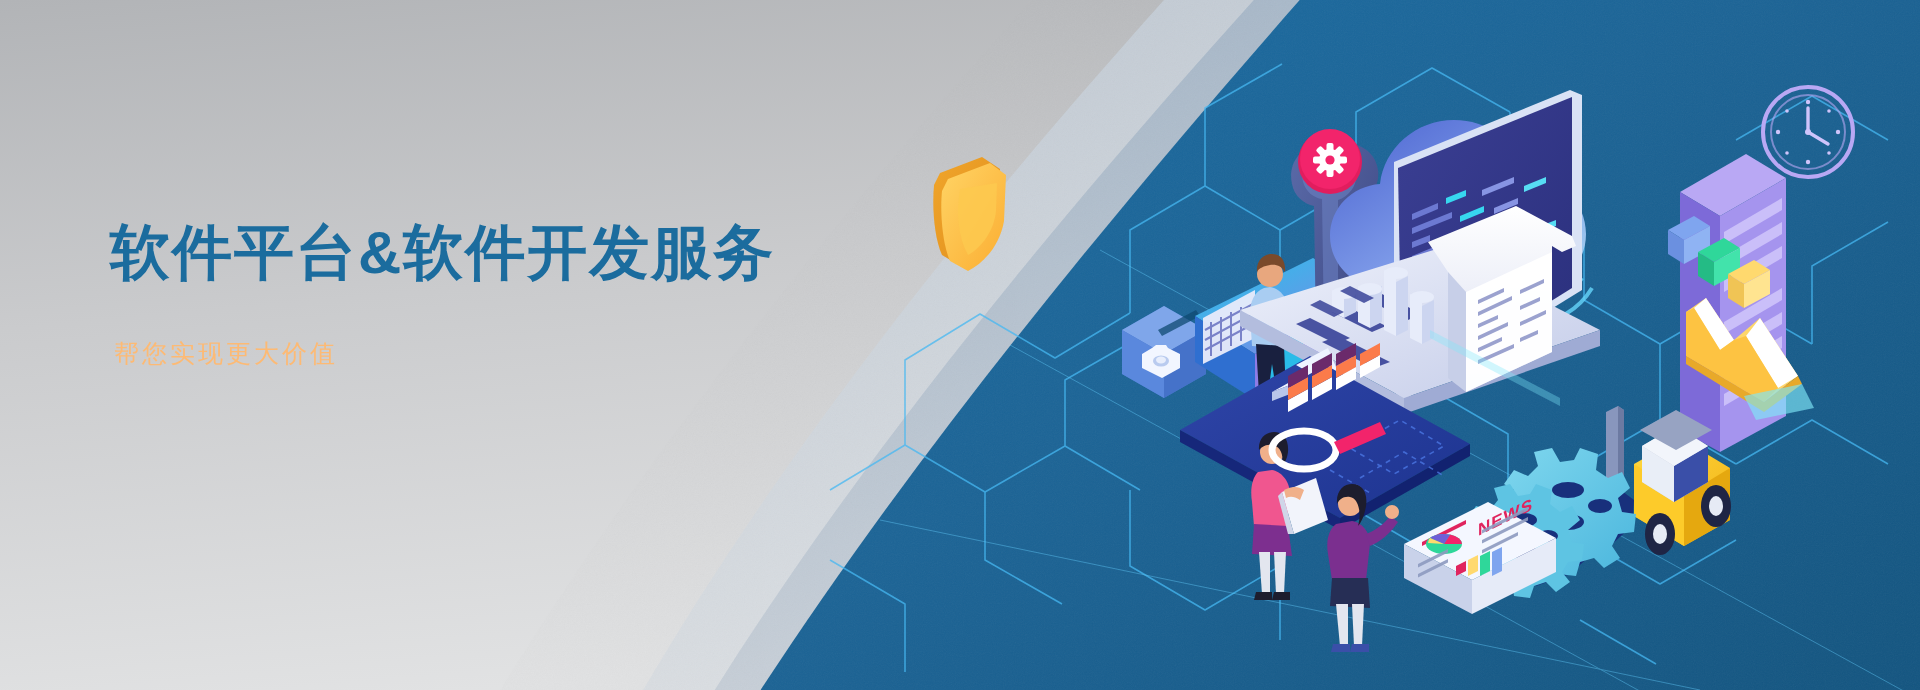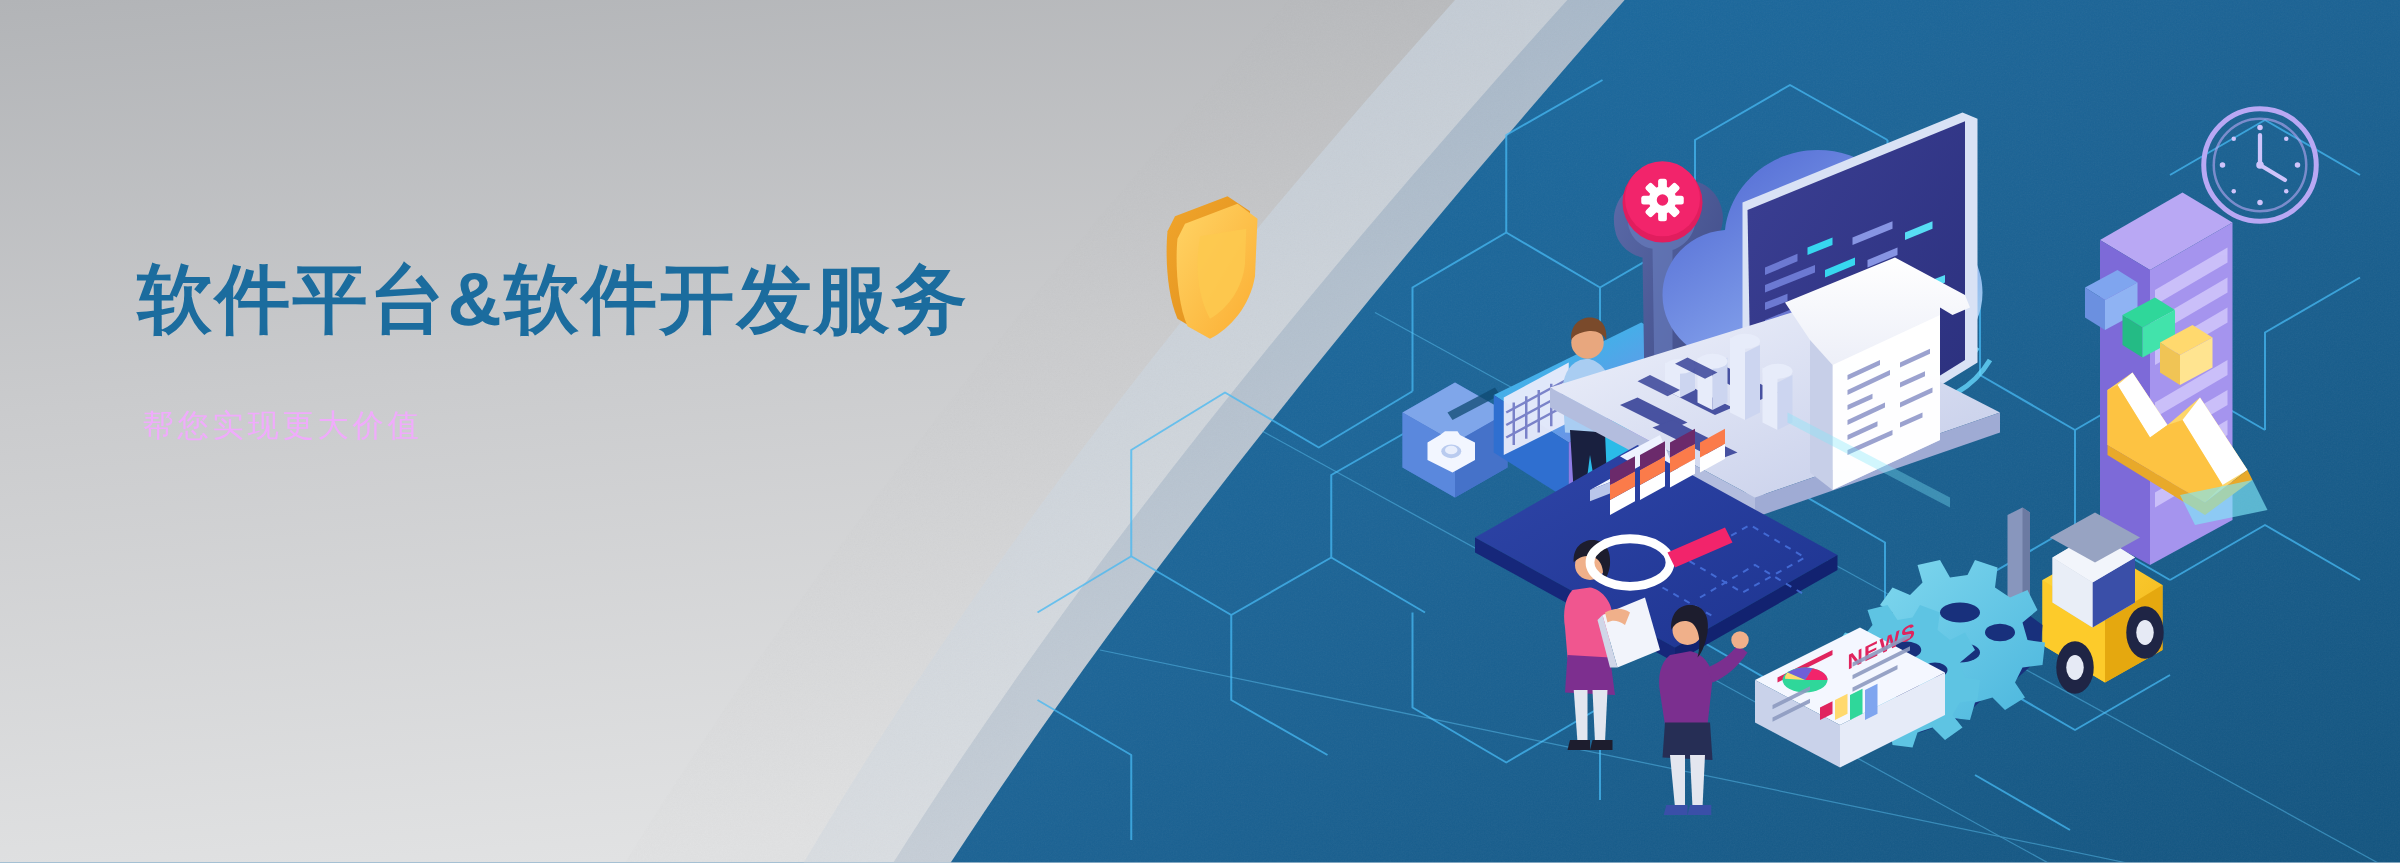--- a/index.html
+++ b/index.html
@@ -8,36 +8,36 @@
     position:relative;
     width:1920px;height:690px;
     overflow:hidden;
     font-family:"Liberation Sans","DejaVu Sans",sans-serif;
     background:#1c6496;
   }
   .svg-full{position:absolute;left:0;top:0;width:1920px;height:690px;display:block;}
 
   
   .text-block{
-    position:absolute;left:110px;top:205px;width:760px;z-index:40;
+    position:absolute;left:110px;top:218px;width:760px;z-index:40;
   }
   .headline{
     margin:0;
     font-size:60px;
     line-height:1.18;
     font-weight:700;
     color:#1b6c9e;
     letter-spacing:2px;
     white-space:nowrap;
   }
   .subhead{
     margin:48px 0 0 4px;
     font-size:25px;
     font-weight:400;
-    color:#f0abfc;
+    color:#fdba74;
     letter-spacing:3px;
     white-space:nowrap;
   }
 </style>
 </head>
 <body>
 
 <div class="banner">
 
   <svg class="svg-full" viewBox="0 0 1920 690" aria-hidden="true">

